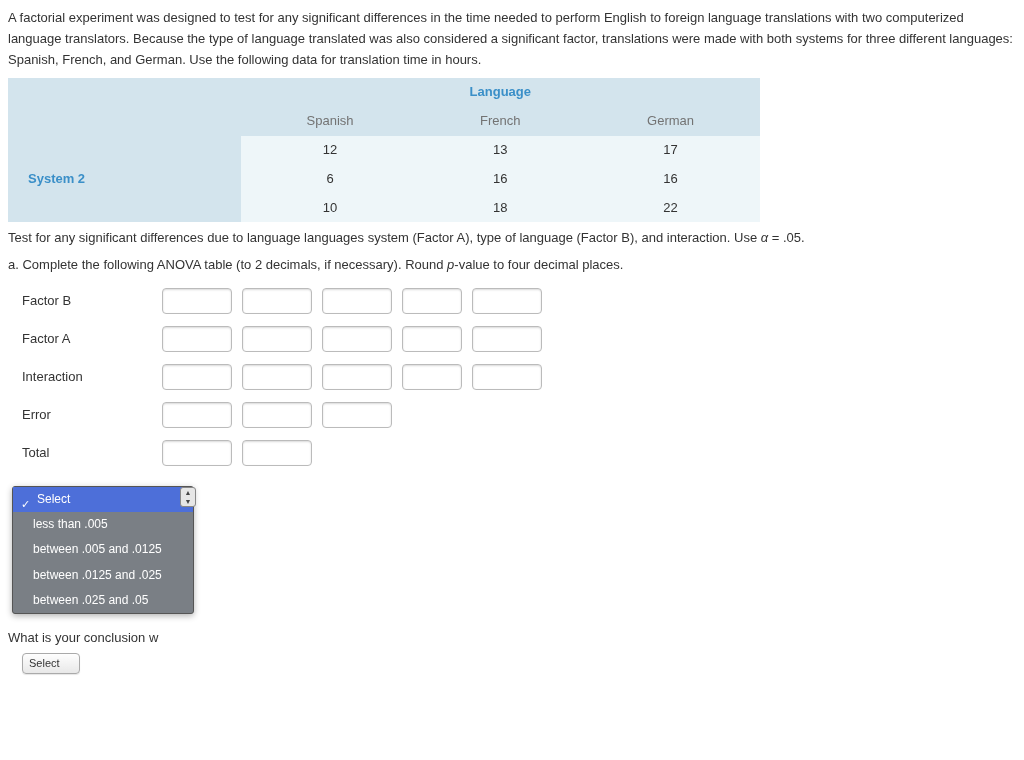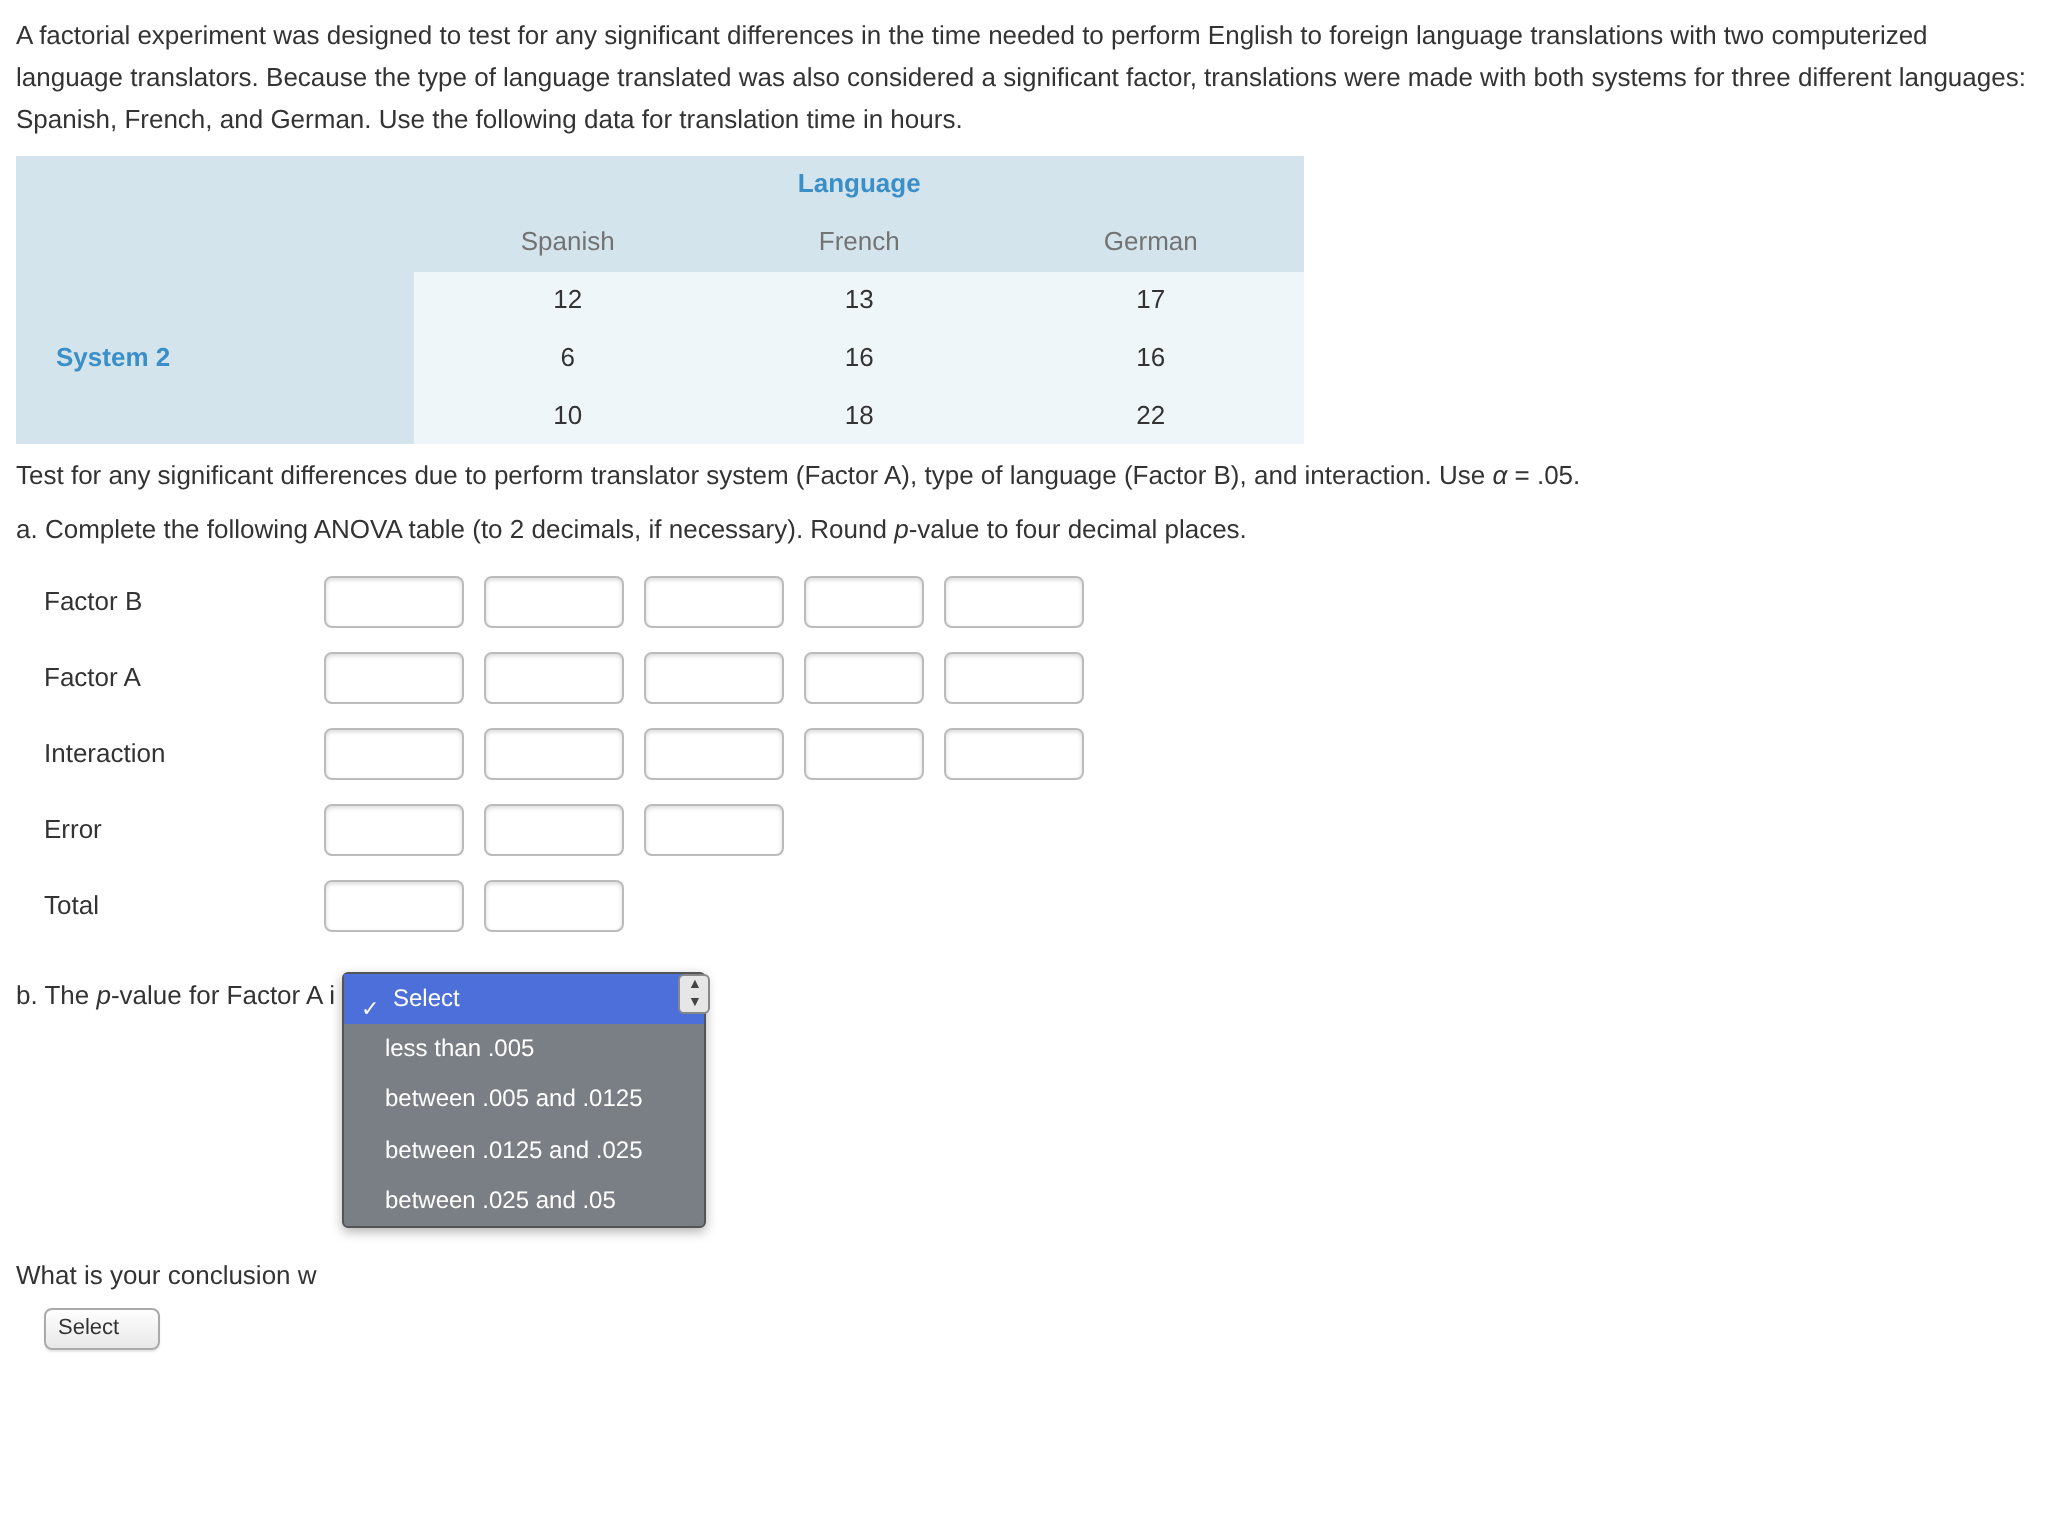--- a/index.html
+++ b/index.html
@@ -8,21 +8,21 @@
     color: #333;
     margin: 0;
     padding: 8px;
     line-height: 1.6;
     width: 1024px;
     box-sizing: border-box;
   }
   .intro { margin-bottom: 6px; }
   .data-table {
     border-collapse: collapse;
-    width: 644px;
+    width: 752px;
     margin: 8px 0 4px 0;
   }
   .data-table td, .data-table th {
     padding: 4px 10px;
     text-align: center;
     font-size: 13px;
   }
   .data-table .superhead {
     background: #d3e4ed;
     color: #3a8fc8;
@@ -157,21 +157,21 @@
   <tr>
     <td class="rowhead2"></td>
     <td class="cell">10</td>
     <td class="cell">18</td>
     <td class="cell">22</td>
   </tr>
 </tbody>
   </table>
 
 <div class="instr">
-  <span>Test for any significant differences due to perform translator system (Factor A), type of language (Factor B), and interaction. Use </span><span class="italic">α</span><span> = .05.</span>
+  <span>Test for any significant differences due to language languages system (Factor A), type of language (Factor B), and interaction. Use </span><span class="italic">α</span><span> = .05.</span>
 </div>
 
 <div class="instr">
   <span>a. Complete the following ANOVA table (to 2 decimals, if necessary). Round </span><span class="italic">p</span><span>-value to four decimal places.</span>
 </div>
 
 <table class="anova-table">
   <tbody>
   <tr>
     <td class="source-col">Factor B</td>
@@ -210,23 +210,20 @@
     <td><input class="box" style=""></td>
     <td><input class="box" style=""></td>
     <td></td>
         <td></td>
         <td></td>
   </tr>
 </tbody>
   </table>
 
 <div class="sect" style="display:flex;align-items:flex-start;">
-  <div style="padding-top:2px;">
-    <span>b. The </span><span class="italic">p</span><span>-value for Factor A i</span>
-  </div>
   <div class="dropdown-wrap" style="margin-left:4px;">
     <div class="dropdown-open">
       <div class="sel">
         <span class="check"></span>
         <span>Select</span>
       </div>
       <div class="opt">less than .005</div>
       <div class="opt">between .005 and .0125</div>
       <div class="opt">between .0125 and .025</div>
       <div class="opt">between .025 and .05</div>

